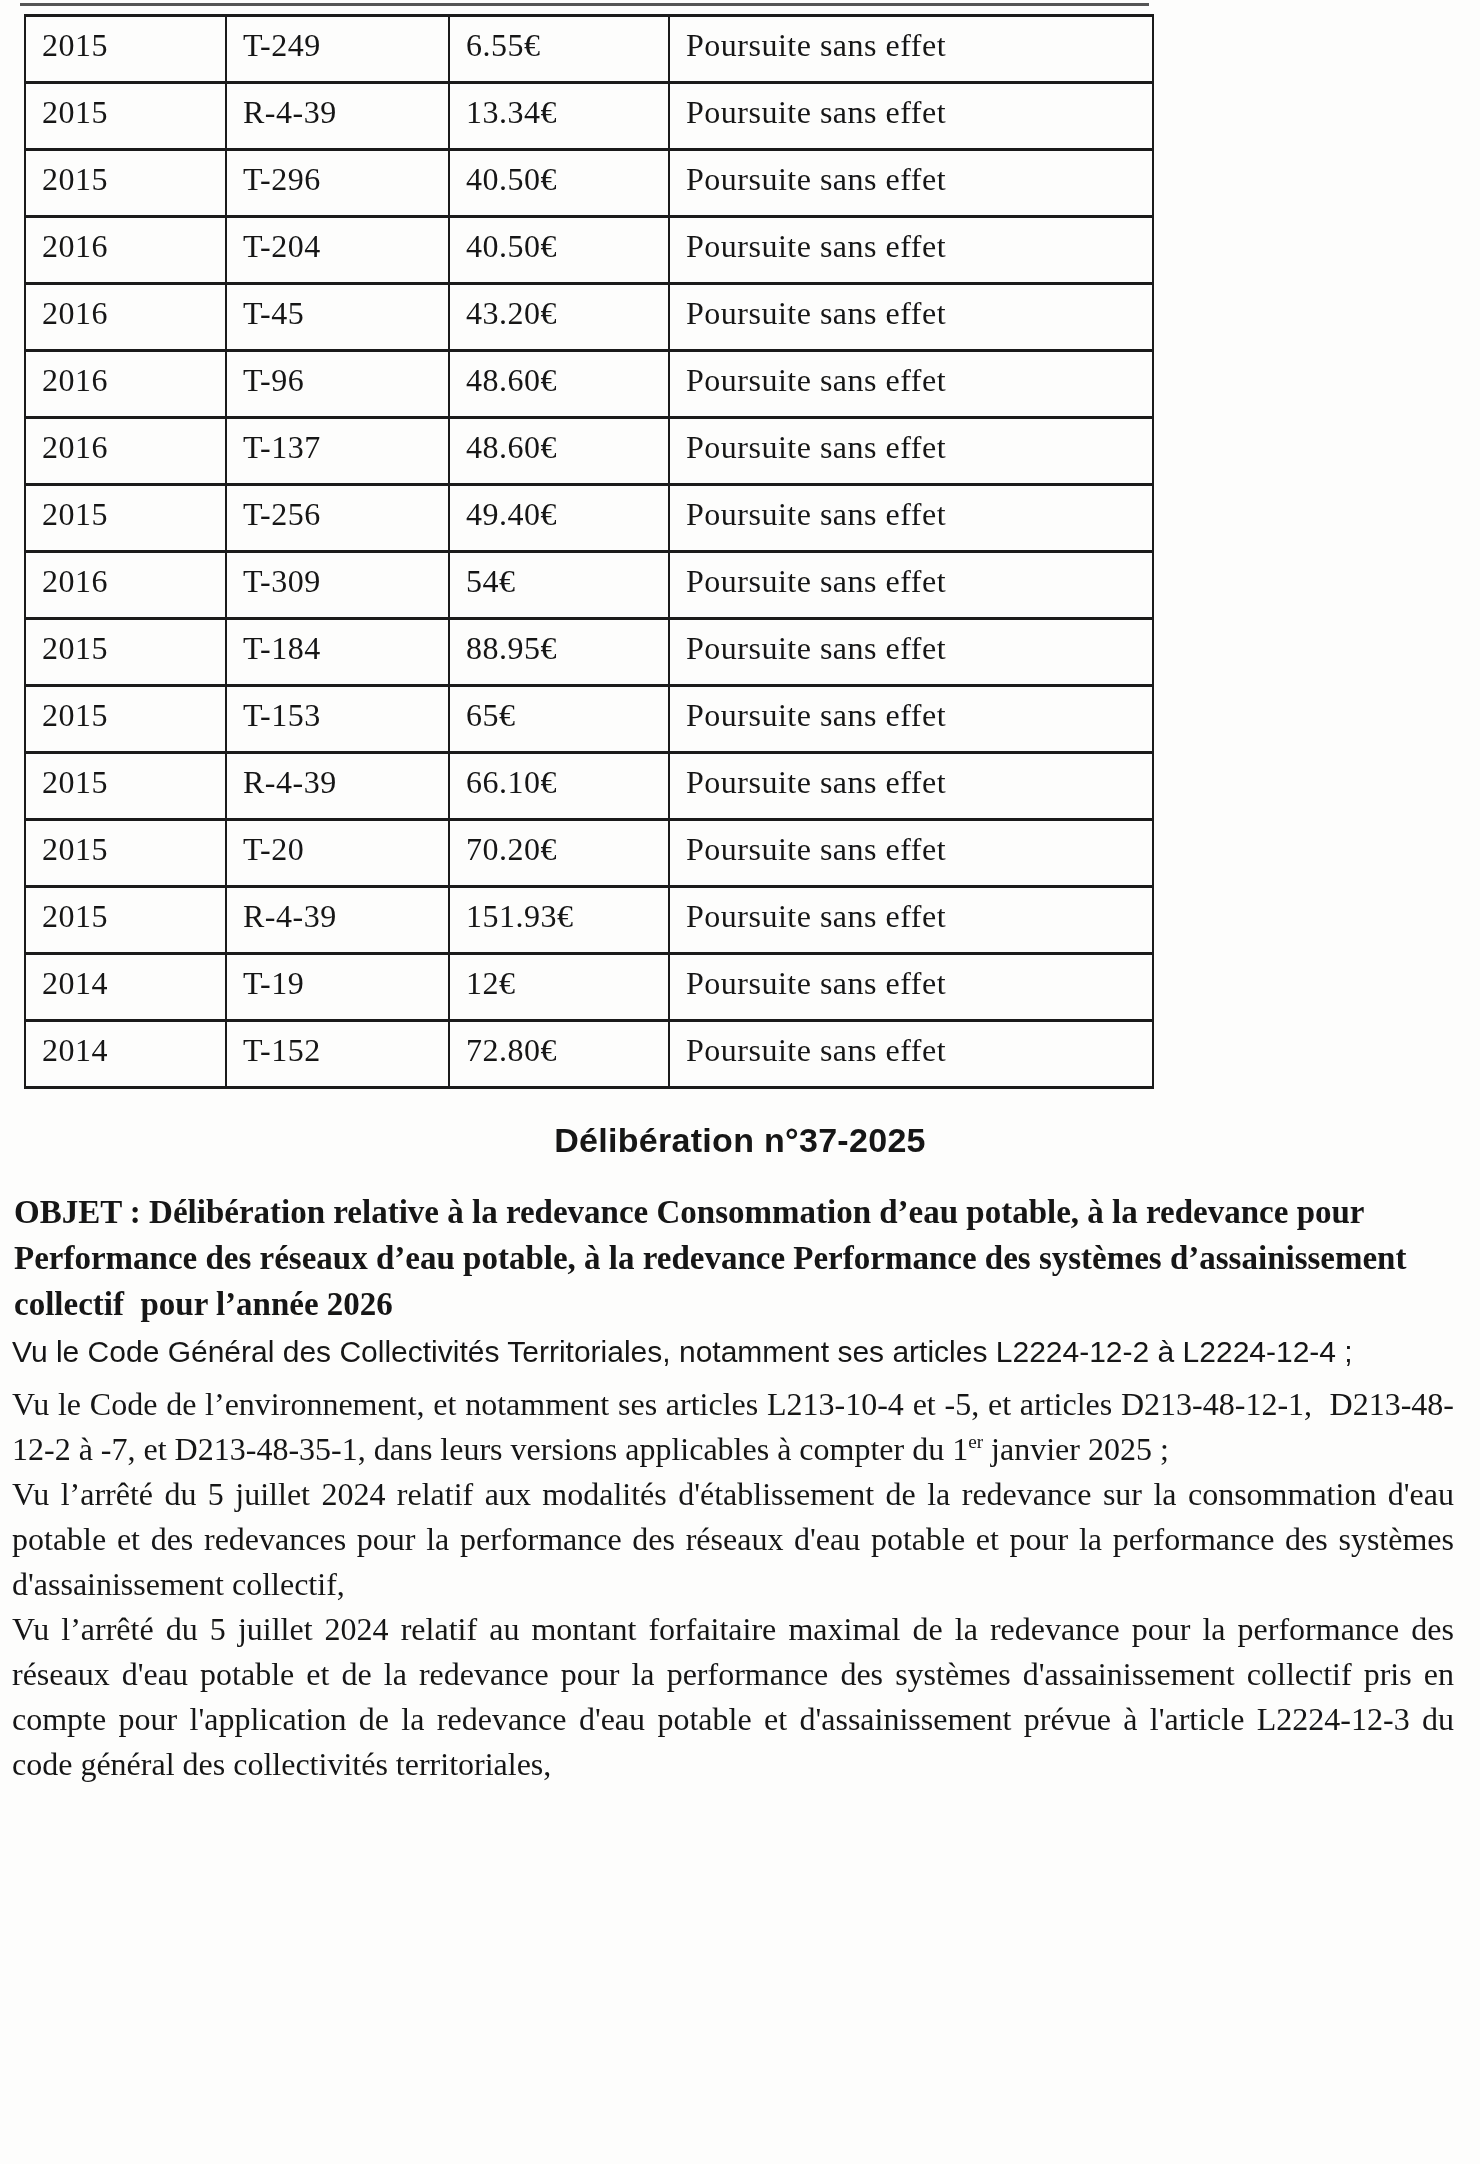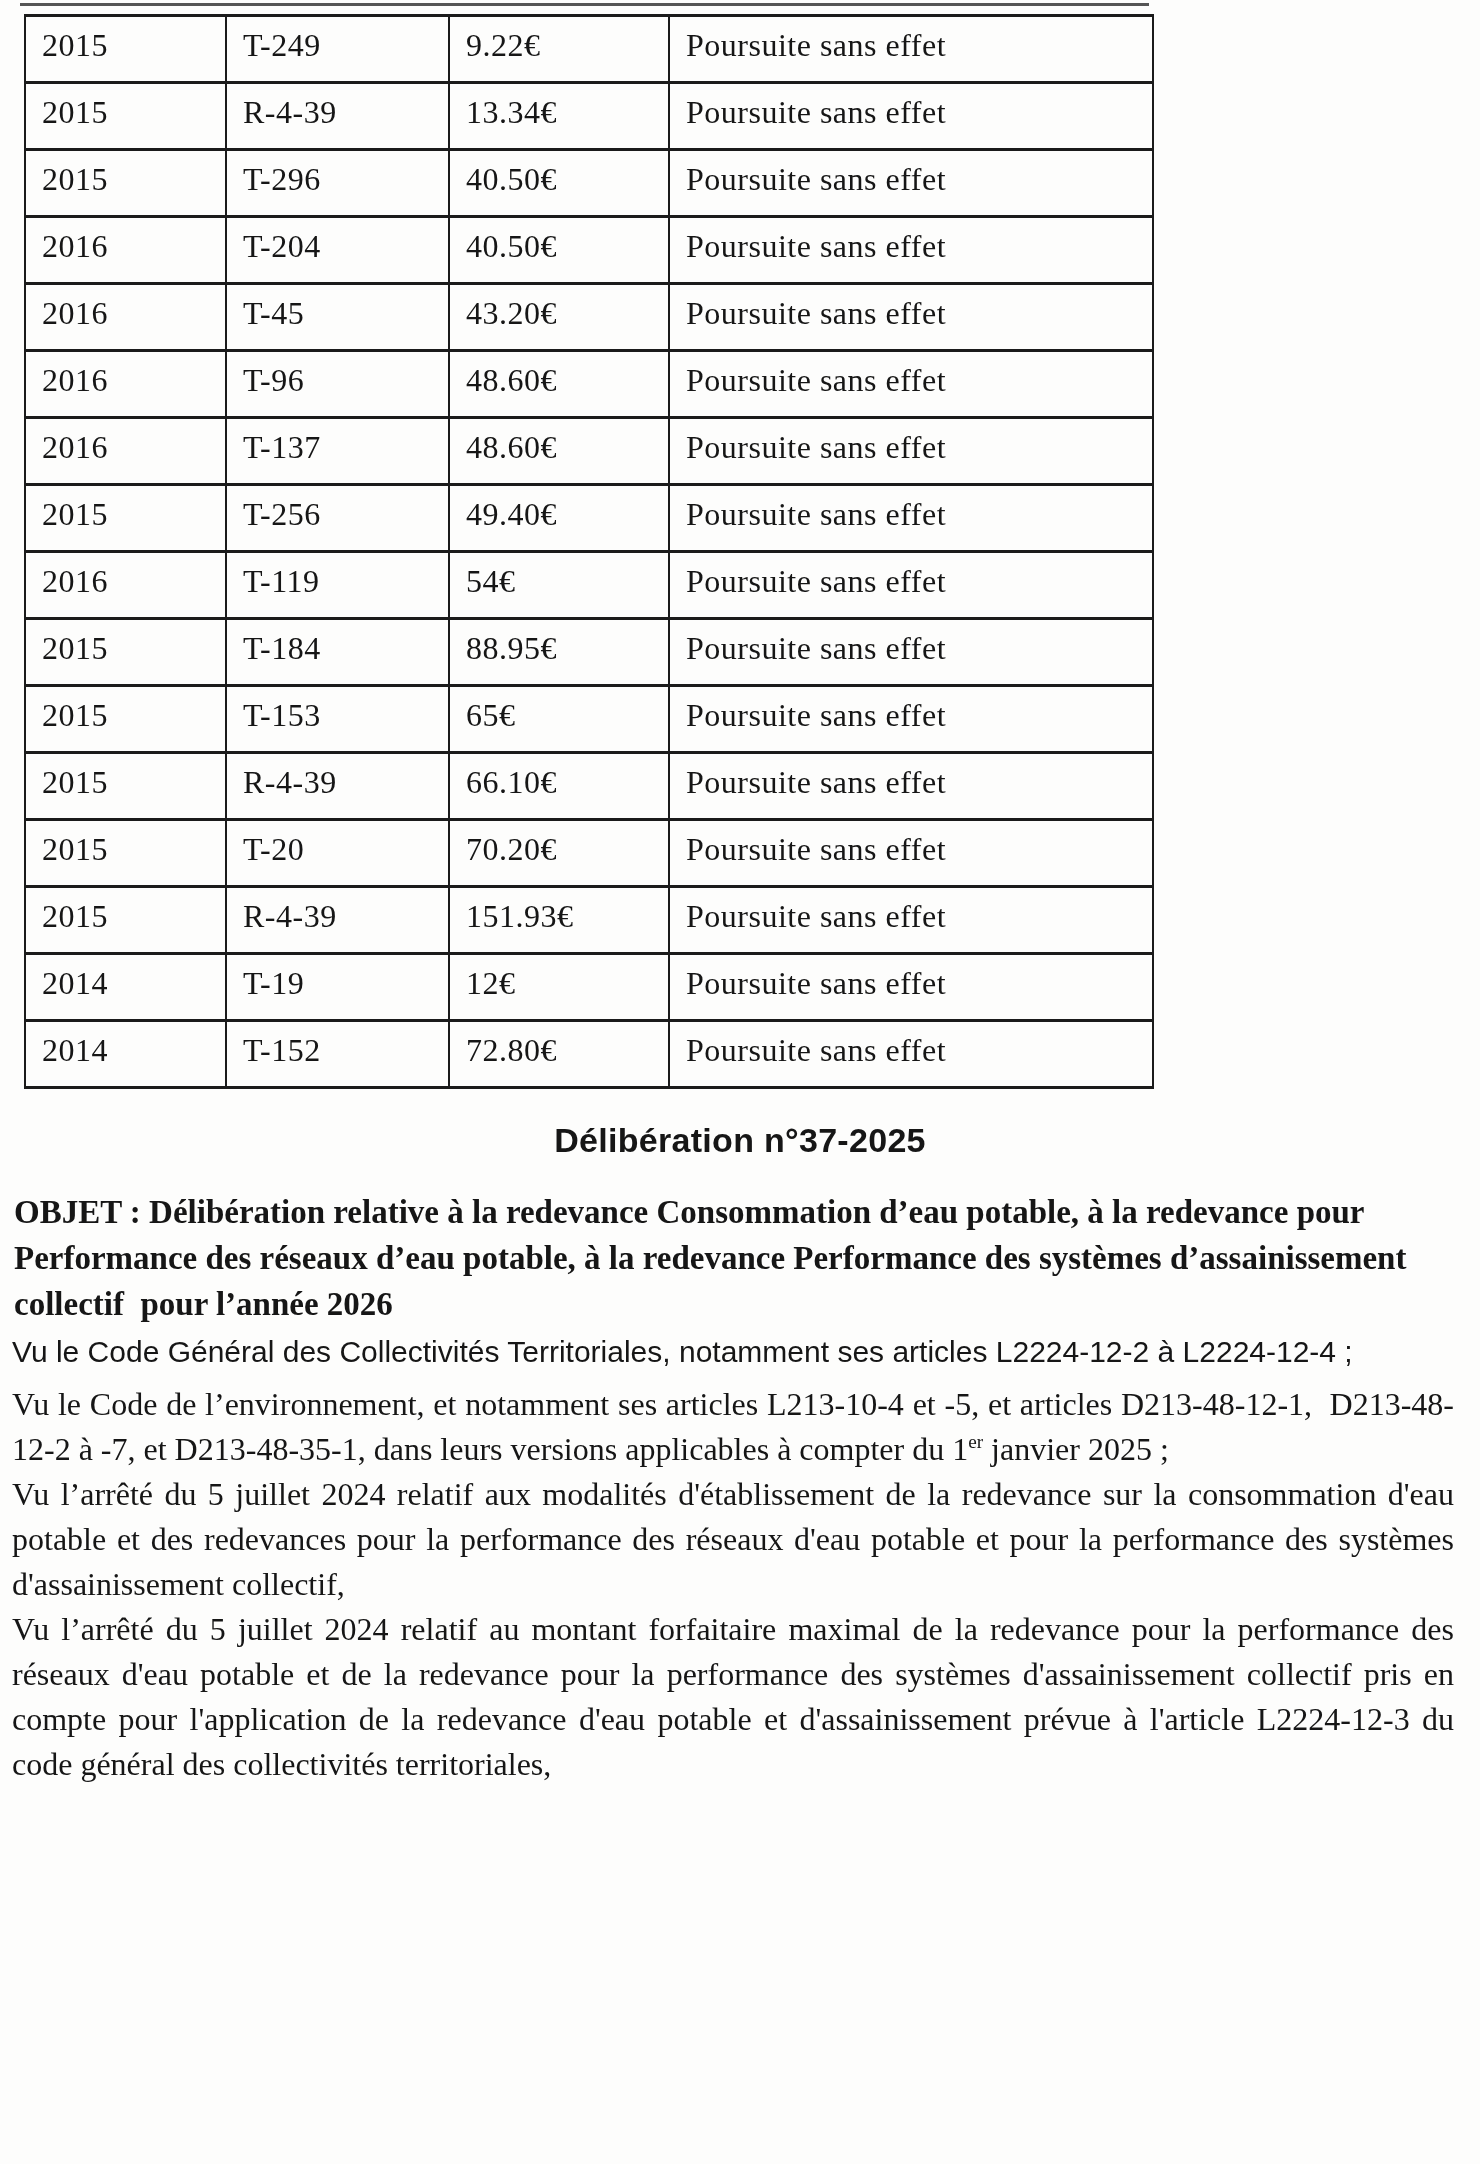--- a/index.html
+++ b/index.html
@@ -83,21 +83,21 @@
     <colgroup>
       <col style="width:201px">
         <col style="width:223px">
         <col style="width:220px">
         <col style="width:484px">
     </colgroup>
     <tbody>
       <tr>
         <td>2015</td>
         <td>T-249</td>
-        <td>9.22€</td>
+        <td>6.55€</td>
         <td class="wrap">Poursuite sans effet</td>
       </tr>
       <tr>
         <td>2015</td>
         <td>R-4-39</td>
         <td>13.34€</td>
         <td class="wrap">Poursuite sans effet</td>
       </tr>
       <tr>
         <td>2015</td>
@@ -130,21 +130,21 @@
         <td class="wrap">Poursuite sans effet</td>
       </tr>
       <tr>
         <td>2015</td>
         <td>T-256</td>
         <td>49.40€</td>
         <td class="wrap">Poursuite sans effet</td>
       </tr>
       <tr>
         <td>2016</td>
-        <td>T-119</td>
+        <td>T-309</td>
         <td>54€</td>
         <td class="wrap">Poursuite sans effet</td>
       </tr>
       <tr>
         <td>2015</td>
         <td>T-184</td>
         <td>88.95€</td>
         <td class="wrap">Poursuite sans effet</td>
       </tr>
       <tr>

